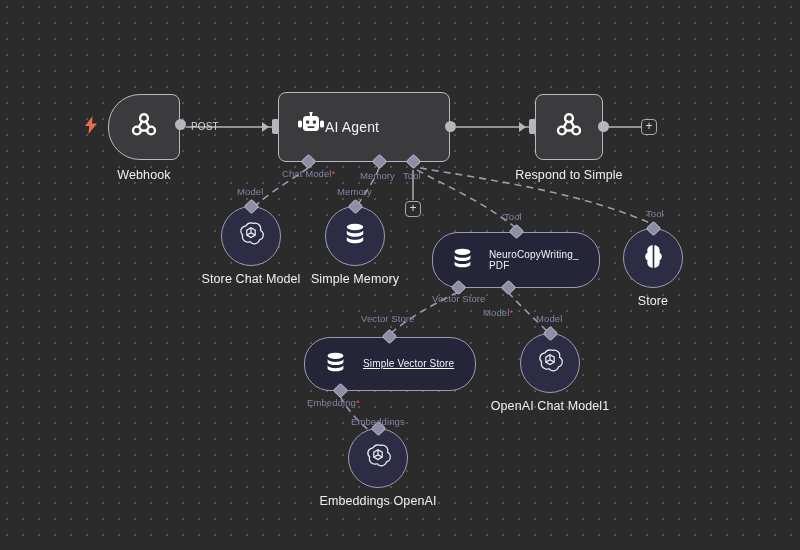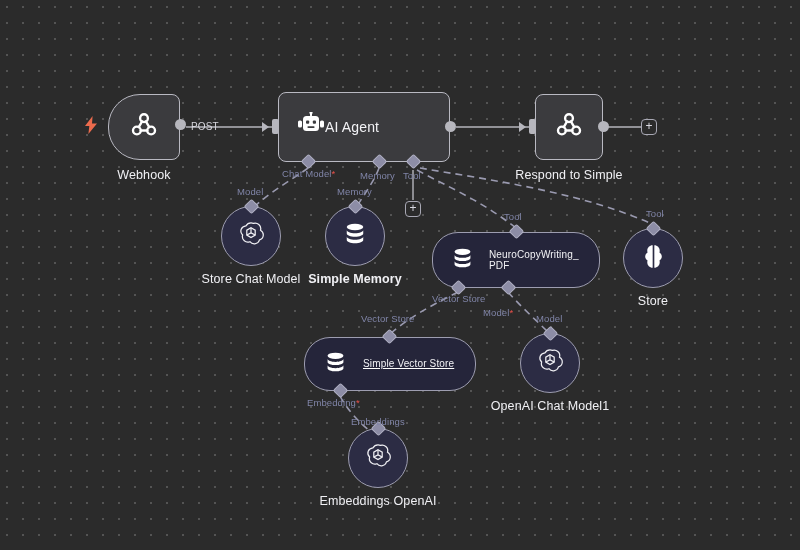--- a/index.html
+++ b/index.html
@@ -232,21 +232,21 @@
     <div class="circle" style="width:60px; height:60px;">
       <span class="icon">
         <svg width="26" height="26" viewBox="0 0 24 24" fill="#ffffff">
           <ellipse cx="12" cy="5.6" rx="7.6" ry="3"></ellipse>
           <path d="M4.4 8.4 c0 1.65 3.4 3 7.6 3 s7.6-1.35 7.6-3 v3.1 c0 1.65-3.4 3-7.6 3 s-7.6-1.35-7.6-3 z"></path>
           <path d="M4.4 14.4 c0 1.65 3.4 3 7.6 3 s7.6-1.35 7.6-3 v3.1 c0 1.65-3.4 3-7.6 3 s-7.6-1.35-7.6-3 z"></path>
         </svg>
       </span>
     </div>
     <span class="diamond" style="left:25px; top:-5px;"></span>
-    <span class="caption" style="left:-27px; top:66px; width:114px;font-weight:bold;">Simple Memory</span>
+    <span class="caption" style="left:-27px; top:66px; width:114px;">Simple Memory</span>
   </div>
   <span class="port-label" style="left:337px; top:186px;">Memory</span>
 
   <div class="node" style="left:432px; top:232px;">
     <div class="pill" style="width:168px; height:56px; padding-left:17px; gap:14px;">
       <span class="icon">
         <svg width="25" height="25" viewBox="0 0 24 24" fill="#ffffff">
           <ellipse cx="12" cy="5.6" rx="7.6" ry="3"></ellipse>
           <path d="M4.4 8.4 c0 1.65 3.4 3 7.6 3 s7.6-1.35 7.6-3 v3.1 c0 1.65-3.4 3-7.6 3 s-7.6-1.35-7.6-3 z"></path>
           <path d="M4.4 14.4 c0 1.65 3.4 3 7.6 3 s7.6-1.35 7.6-3 v3.1 c0 1.65-3.4 3-7.6 3 s-7.6-1.35-7.6-3 z"></path>

